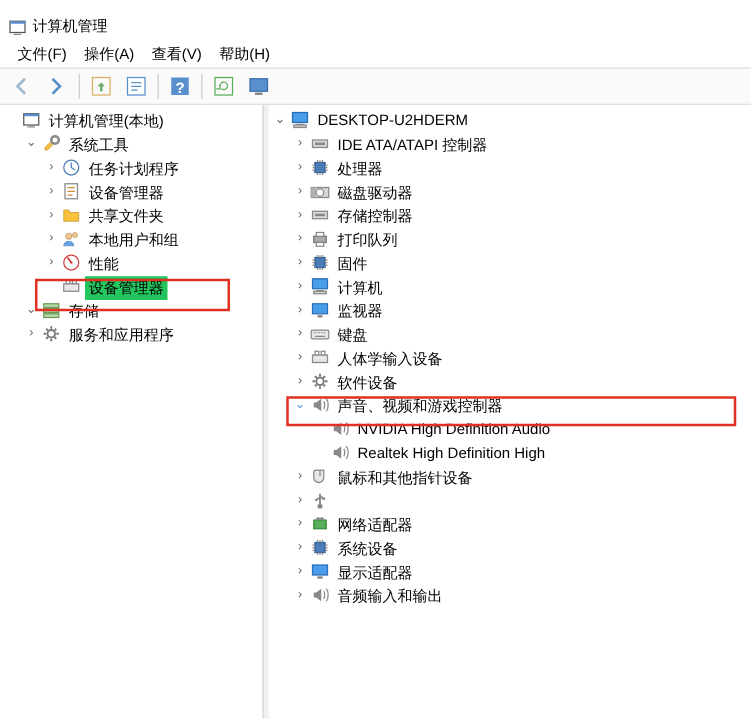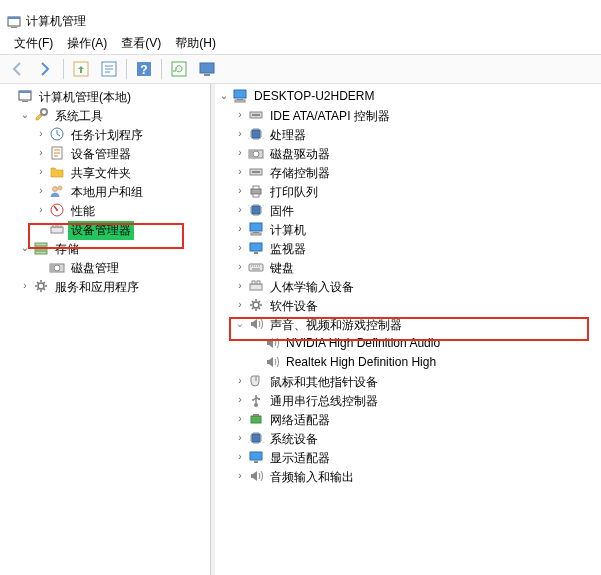--- a/index.html
+++ b/index.html
@@ -271,27 +271,20 @@
             </svg>
             <span class="lbl sel">设备管理器</span>
           </div>
   <div class="node i1">
             <span class="tw">⌄</span>
             <svg class="ic" viewBox="0 0 16 16">
               <use href="#i-storage"></use>
             </svg>
             <span class="lbl">存储</span>
           </div>
-  <div class="node i2">
-            <span class="tw blank">▸</span>
-            <svg class="ic" viewBox="0 0 16 16">
-              <use href="#i-disk"></use>
-            </svg>
-            <span class="lbl">磁盘管理</span>
-          </div>
   <div class="node i1">
             <span class="tw">›</span>
             <svg class="ic" viewBox="0 0 16 16">
               <use href="#i-gear"></use>
             </svg>
             <span class="lbl">服务和应用程序</span>
           </div>
  </div>
  <div class="redbox" style="left:28px;top:139px;width:152px;height:22px"></div>
 </div>
@@ -410,21 +403,20 @@
             <svg class="ic" viewBox="0 0 16 16">
               <use href="#i-mouse"></use>
             </svg>
             <span class="lbl">鼠标和其他指针设备</span>
           </div>
   <div class="node i1">
             <span class="tw">›</span>
             <svg class="ic" viewBox="0 0 16 16">
               <use href="#i-usb"></use>
             </svg>
-            <span class="lbl">通用串行总线控制器</span>
           </div>
   <div class="node i1">
             <span class="tw">›</span>
             <svg class="ic" viewBox="0 0 16 16">
               <use href="#i-net"></use>
             </svg>
             <span class="lbl">网络适配器</span>
           </div>
   <div class="node i1">
             <span class="tw">›</span>

